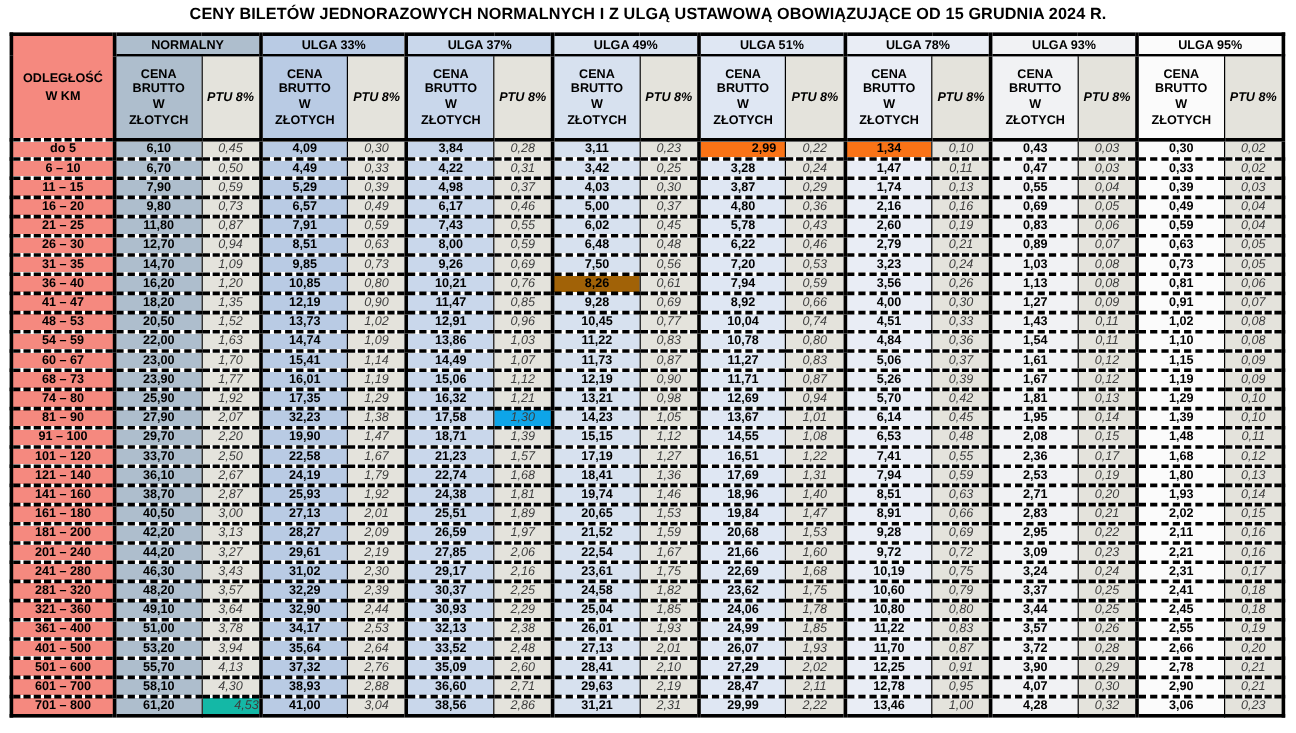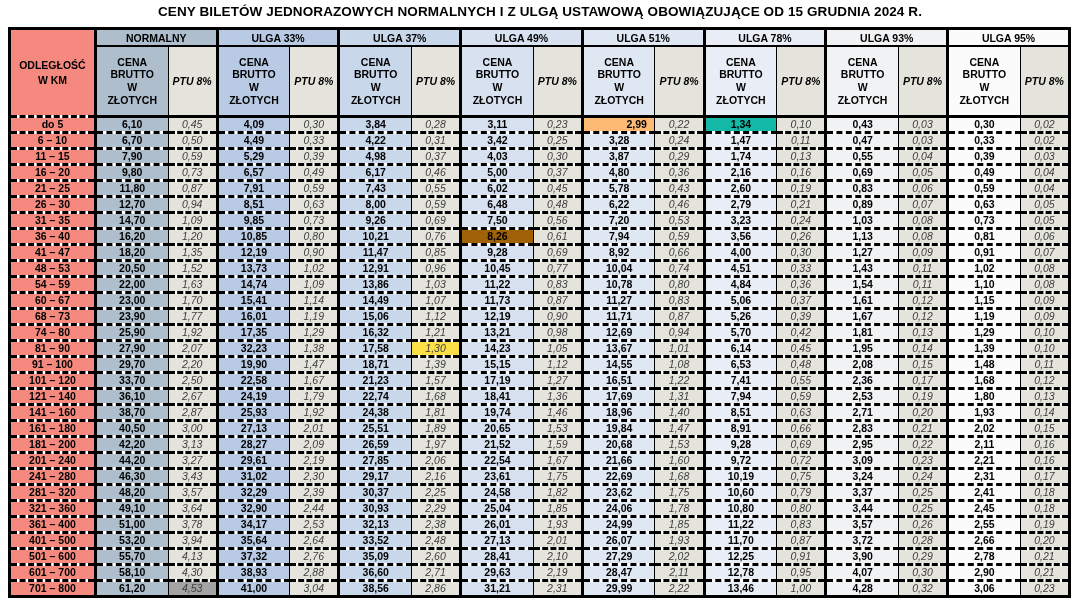--- a/index.html
+++ b/index.html
@@ -174,23 +174,23 @@
         <tr class="data-row">
           <td class="km" style="background: rgb(245, 137, 127);">do 5</td>
           <td class="price gstart" style="background: rgb(174, 190, 205);">6,10</td>
           <td class="ptu thin-l" style="background: rgb(228, 227, 220); color: rgb(61, 61, 61);">0,45</td>
           <td class="price gstart" style="background: rgb(185, 203, 228);">4,09</td>
           <td class="ptu thin-l" style="background: rgb(228, 227, 220); color: rgb(61, 61, 61);">0,30</td>
           <td class="price gstart" style="background: rgb(201, 215, 235);">3,84</td>
           <td class="ptu thin-l" style="background: rgb(228, 227, 220); color: rgb(61, 61, 61);">0,28</td>
           <td class="price gstart" style="background: rgb(215, 225, 239);">3,11</td>
           <td class="ptu thin-l" style="background: rgb(228, 227, 220); color: rgb(61, 61, 61);">0,23</td>
-          <td class="price gstart" style="background: #fdba74; padding-left: 35px;">2,99</td>
+          <td class="price gstart" style="background: #f97316; padding-left: 35px;">2,99</td>
           <td class="ptu thin-l" style="background: rgb(228, 227, 220); color: rgb(61, 61, 61);">0,22</td>
-          <td class="price gstart" style="background: #14b8a6; margin-top: 11px;">1,34</td>
+          <td class="price gstart" style="background: #f97316; margin-top: 11px;">1,34</td>
           <td class="ptu thin-l" style="background: rgb(228, 227, 220); color: rgb(61, 61, 61);">0,10</td>
           <td class="price gstart" style="background: rgb(241, 242, 244);">0,43</td>
           <td class="ptu thin-l" style="background: rgb(228, 227, 220); color: rgb(61, 61, 61);">0,03</td>
           <td class="price gstart" style="background: rgb(251, 251, 251);">0,30</td>
           <td class="ptu thin-l" style="background: rgb(228, 227, 220); color: rgb(61, 61, 61);">0,02</td>
         </tr>
         <tr class="data-row">
           <td class="km" style="background: rgb(245, 137, 127);">6 – 10</td>
           <td class="price gstart" style="background: rgb(174, 190, 205);">6,70</td>
           <td class="ptu thin-l" style="background: rgb(228, 227, 220); color: rgb(61, 61, 61);">0,50</td>
@@ -437,21 +437,21 @@
           <td class="price gstart" style="background: rgb(251, 251, 251);">1,29</td>
           <td class="ptu thin-l" style="background: rgb(228, 227, 220); color: rgb(61, 61, 61);">0,10</td>
         </tr>
         <tr class="data-row">
           <td class="km" style="background: rgb(245, 137, 127);">81 – 90</td>
           <td class="price gstart" style="background: rgb(174, 190, 205);">27,90</td>
           <td class="ptu thin-l" style="background: rgb(228, 227, 220); color: rgb(61, 61, 61);">2,07</td>
           <td class="price gstart" style="background: rgb(185, 203, 228);">32,23</td>
           <td class="ptu thin-l" style="background: rgb(228, 227, 220); color: rgb(61, 61, 61);">1,38</td>
           <td class="price gstart" style="background: rgb(201, 215, 235);">17,58</td>
-          <td class="ptu thin-l" style="background: #fde047; color: rgb(61, 61, 61); margin-top: 28px;">1,30</td>
+          <td class="ptu thin-l" style="background: #0ea5e9; color: rgb(61, 61, 61); margin-top: 28px;">1,30</td>
           <td class="price gstart" style="background: rgb(215, 225, 239);">14,23</td>
           <td class="ptu thin-l" style="background: rgb(228, 227, 220); color: rgb(61, 61, 61);">1,05</td>
           <td class="price gstart" style="background: rgb(223, 231, 243);">13,67</td>
           <td class="ptu thin-l" style="background: rgb(228, 227, 220); color: rgb(61, 61, 61);">1,01</td>
           <td class="price gstart" style="background: rgb(233, 237, 245);">6,14</td>
           <td class="ptu thin-l" style="background: rgb(228, 227, 220); color: rgb(61, 61, 61);">0,45</td>
           <td class="price gstart" style="background: rgb(241, 242, 244);">1,95</td>
           <td class="ptu thin-l" style="background: rgb(228, 227, 220); color: rgb(61, 61, 61);">0,14</td>
           <td class="price gstart" style="background: rgb(251, 251, 251);">1,39</td>
           <td class="ptu thin-l" style="background: rgb(228, 227, 220); color: rgb(61, 61, 61);">0,10</td>
@@ -718,21 +718,21 @@
           <td class="price gstart" style="background: rgb(233, 237, 245);">12,78</td>
           <td class="ptu thin-l" style="background: rgb(228, 227, 220); color: rgb(61, 61, 61);">0,95</td>
           <td class="price gstart" style="background: rgb(241, 242, 244);">4,07</td>
           <td class="ptu thin-l" style="background: rgb(228, 227, 220); color: rgb(61, 61, 61);">0,30</td>
           <td class="price gstart" style="background: rgb(251, 251, 251);">2,90</td>
           <td class="ptu thin-l" style="background: rgb(228, 227, 220); color: rgb(61, 61, 61);">0,21</td>
         </tr>
         <tr class="data-row">
           <td class="km" style="background: rgb(245, 137, 127);">701 – 800</td>
           <td class="price gstart" style="background: rgb(174, 190, 205);">61,20</td>
-          <td class="ptu thin-l" style="background: #a3a3a3; color: rgb(61, 61, 61);">4,53</td>
+          <td class="ptu thin-l" style="background: #14b8a6; color: rgb(61, 61, 61); text-align: right;">4,53</td>
           <td class="price gstart" style="background: rgb(185, 203, 228);">41,00</td>
           <td class="ptu thin-l" style="background: rgb(228, 227, 220); color: rgb(61, 61, 61);">3,04</td>
           <td class="price gstart" style="background: rgb(201, 215, 235);">38,56</td>
           <td class="ptu thin-l" style="background: rgb(228, 227, 220); color: rgb(61, 61, 61);">2,86</td>
           <td class="price gstart" style="background: rgb(215, 225, 239);">31,21</td>
           <td class="ptu thin-l" style="background: rgb(228, 227, 220); color: rgb(61, 61, 61);">2,31</td>
           <td class="price gstart" style="background: rgb(223, 231, 243);">29,99</td>
           <td class="ptu thin-l" style="background: rgb(228, 227, 220); color: rgb(61, 61, 61);">2,22</td>
           <td class="price gstart" style="background: rgb(233, 237, 245);">13,46</td>
           <td class="ptu thin-l" style="background: rgb(228, 227, 220); color: rgb(61, 61, 61);">1,00</td>

